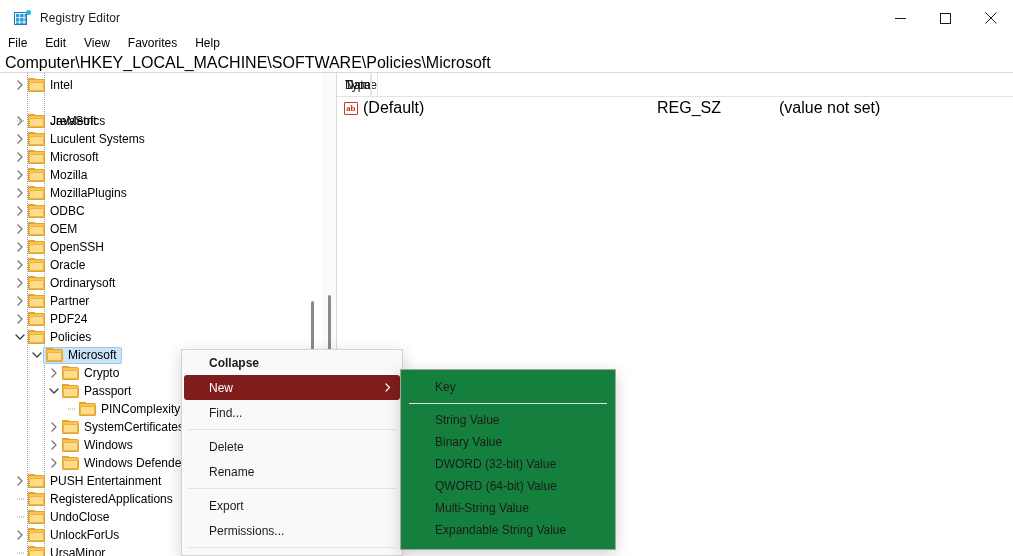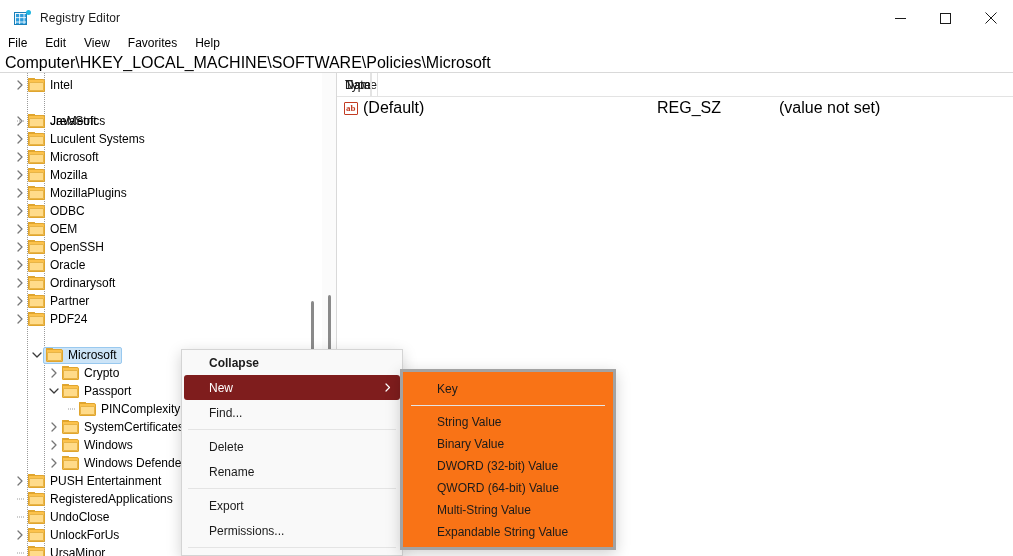--- a/index.html
+++ b/index.html
@@ -167,21 +167,21 @@
     padding-left: 27px; font-size: 12px; color: #1b1b1b; position: relative;
   }
   .ctx-item.bold { font-weight: bold; }
   .ctx-item.active { background: #7f1d1d; color: #ffffff; margin: 0 2px; border-radius: 3px; padding-left: 25px; }
   .ctx-sep { height: 1px; background: #e4e4e4; margin: 4px 6px; }
   .ctx-arrow { position: absolute; right: 9px; top: 50%; transform: translateY(-50%); }
 
   
   #submenu {
     position: absolute; left: 400px; top: 369px; width: 216px; height: 181px;
-    background: #f97316; border: 3px solid #a3a3a3;
+    background: #15803d; border: 1px solid #a3a3a3;
     box-shadow: 0 4px 14px rgba(0,0,0,.18);
     padding-top: 6px;
   }
   .sub-item {
     height: 22px; display: flex; align-items: center;
     padding-left: 34px; font-size: 12px; color: #1b1b1b;
   }
   .sub-sep { height: 1px; background: #e4e4e4; margin: 5px 8px; }
 </style>
 </head>
@@ -444,20 +444,36 @@
             <polyline points="2,1 6,5 2,9" fill="none" stroke="#767676" stroke-width="1.3" stroke-linecap="round" stroke-linejoin="round"></polyline>
           </svg>
         </div>
         <div class="sel-wrap">
           <div class="folder">
             <div class="tab"></div>
             <div class="back"></div>
             <div class="front"></div>
           </div>
           <span class="tree-label">PDF24</span>
+        </div>
+      </div>
+      <div class="tree-row" style="top: 255px;">
+        <div style="width: 12px; flex: 0 0 auto;"></div>
+        <div class="tw">
+          <svg width="10" height="8" viewBox="0 0 10 8">
+            <polyline points="1,2 5,6 9,2" fill="none" stroke="#3a3a3a" stroke-width="1.3" stroke-linecap="round" stroke-linejoin="round"></polyline>
+          </svg>
+        </div>
+        <div class="sel-wrap">
+          <div class="folder">
+            <div class="tab"></div>
+            <div class="back"></div>
+            <div class="front"></div>
+          </div>
+          <span class="tree-label">Policies</span>
         </div>
       </div>
       <div class="tree-row selected" style="top: 273px;">
         <div style="width: 29px; flex: 0 0 auto;"></div>
         <div class="tw">
           <svg width="10" height="8" viewBox="0 0 10 8">
             <polyline points="1,2 5,6 9,2" fill="none" stroke="#3a3a3a" stroke-width="1.3" stroke-linecap="round" stroke-linejoin="round"></polyline>
           </svg>
         </div>
         <div class="sel-wrap">

